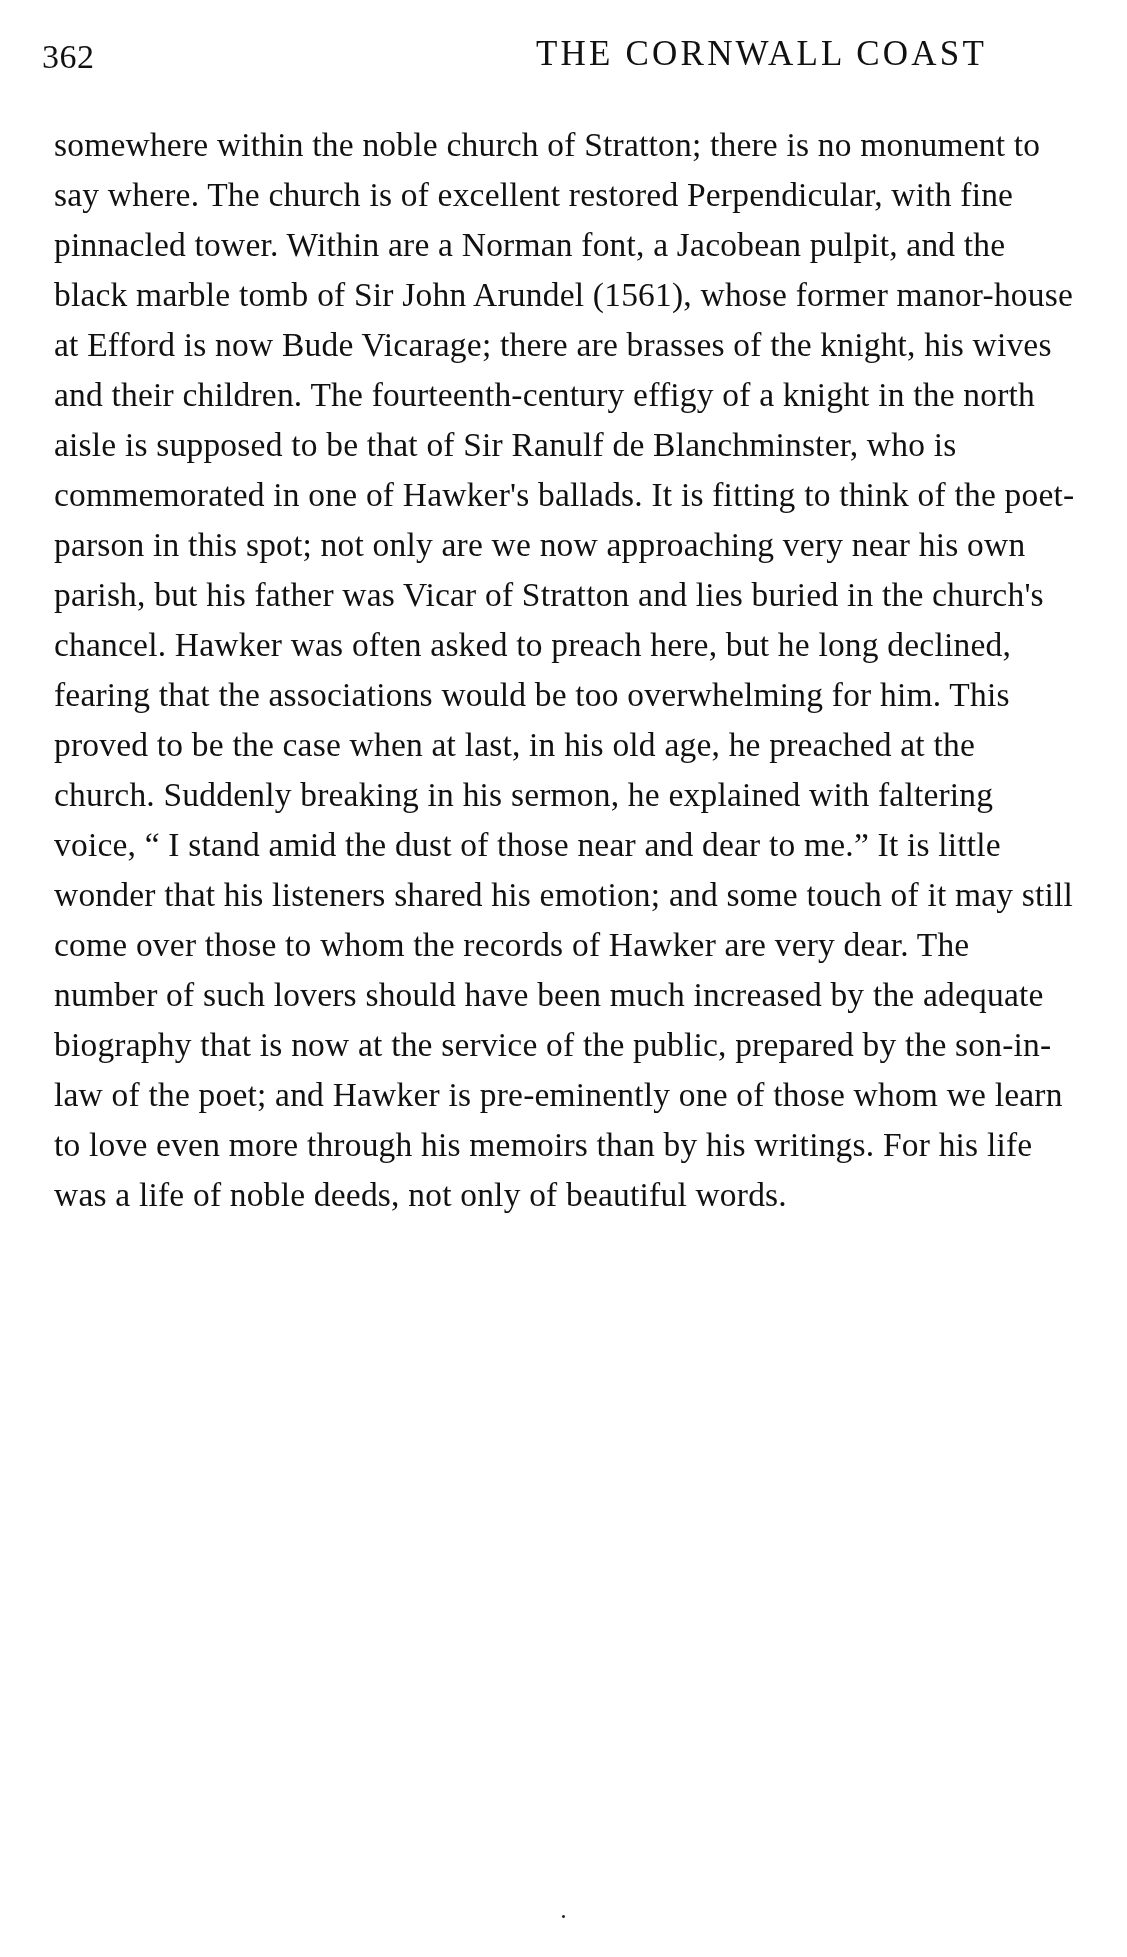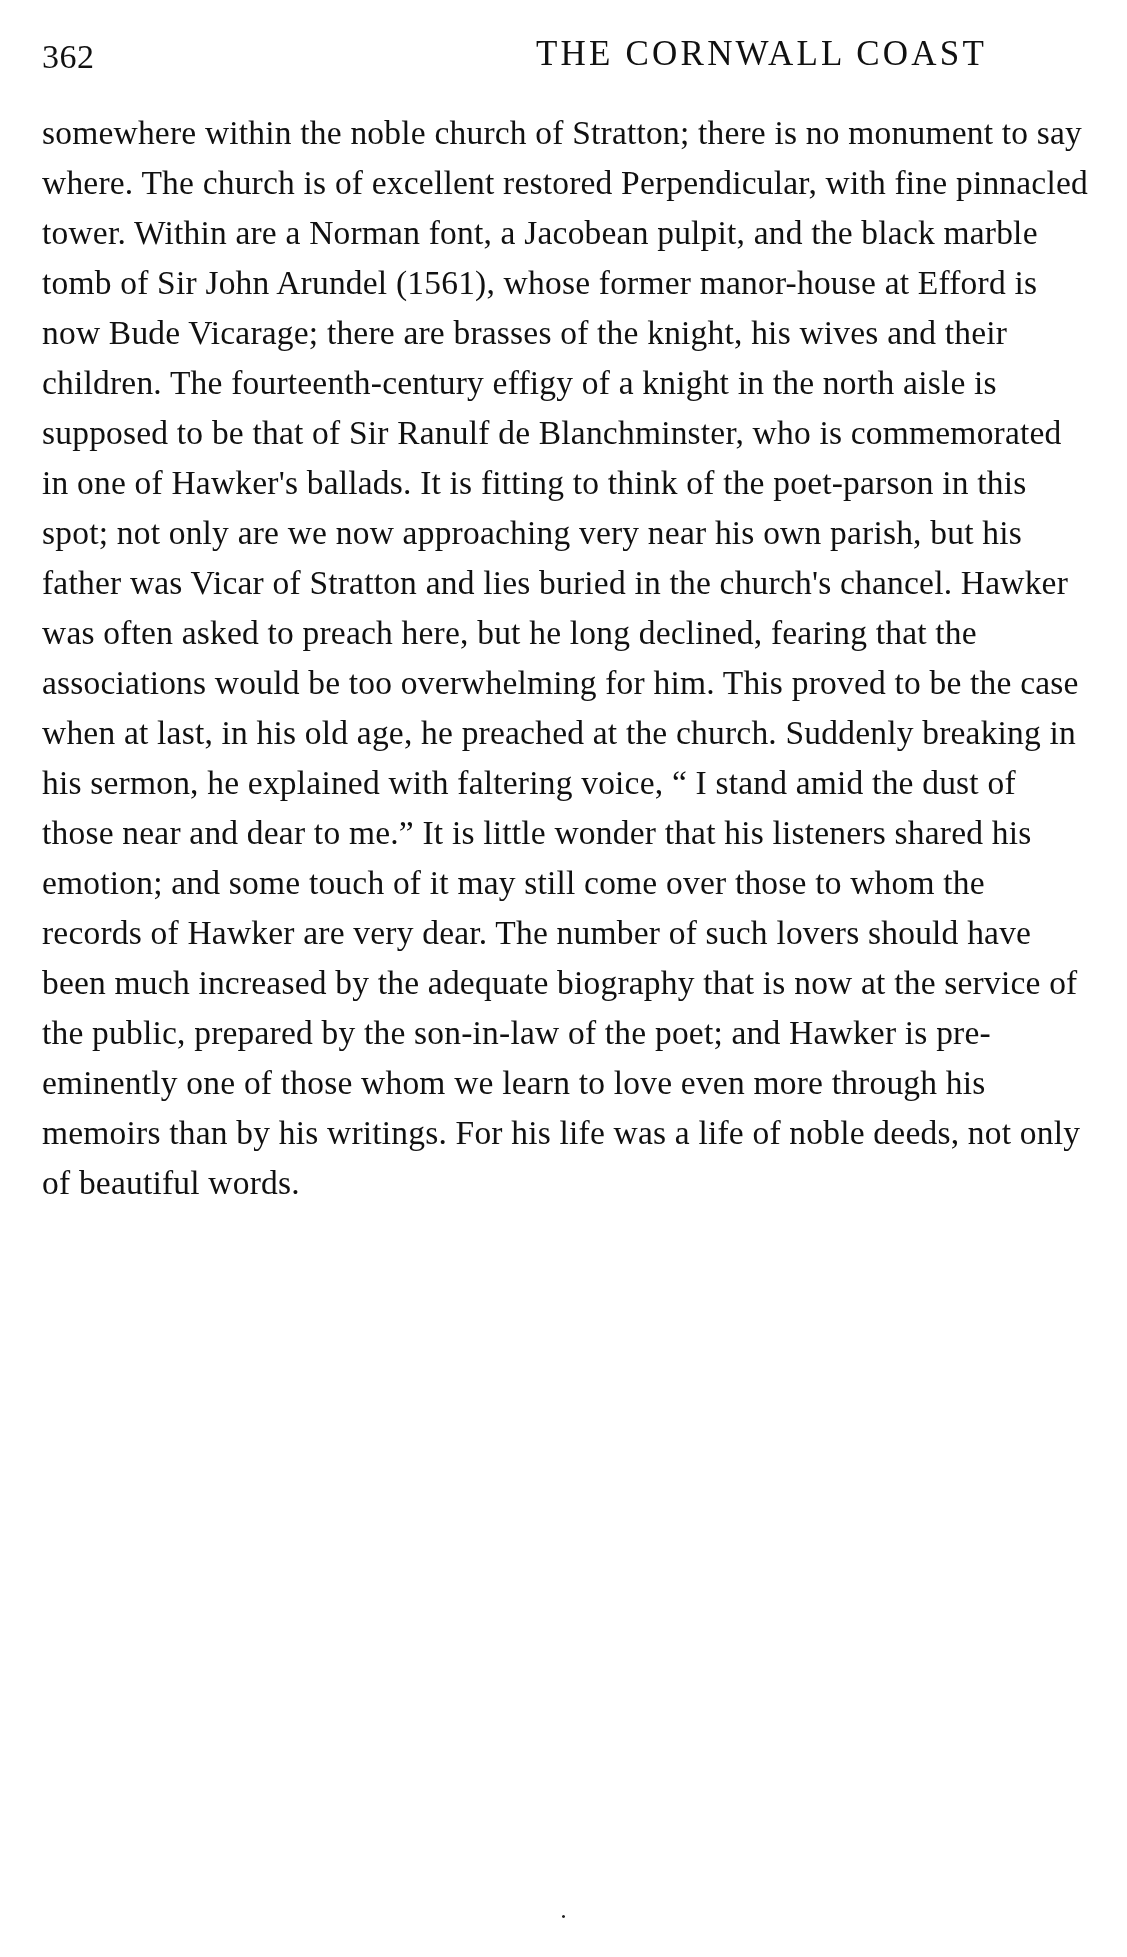--- a/index.html
+++ b/index.html
@@ -57,21 +57,21 @@
     top: 108px;
     width: 1048px;
     font-size: 33.5px;
     line-height: 50px;
     text-align: justify;
     text-justify: inter-word;
     font-family: "Liberation Serif", serif;
     letter-spacing: 0.2px;
   }
   .body-text p {
-    margin: 0;
+    margin: 12px;
     text-align: justify;
   }
   .body-text p:last-child {
     text-align: left;
   }
   .footer-dot {
     position: absolute;
     left: 0;
     top: 1895px;
     width: 1127px;

